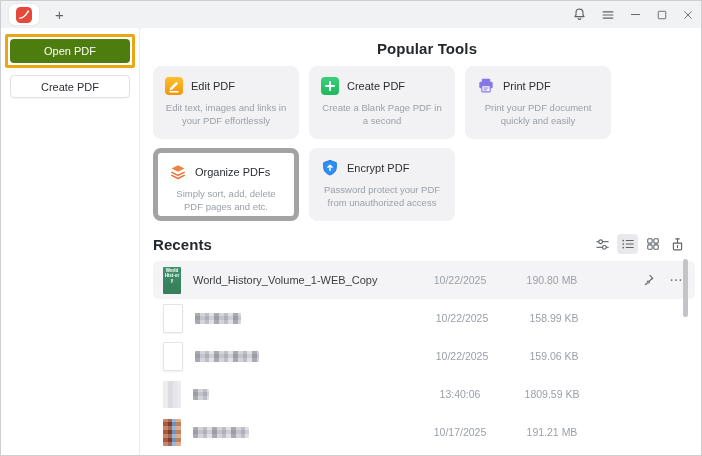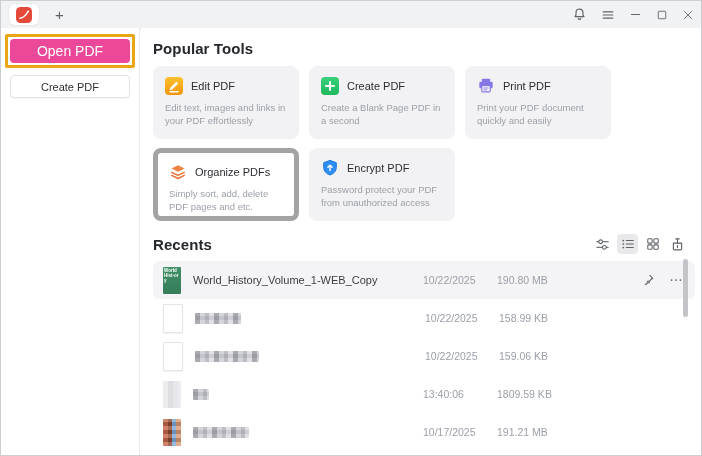--- a/index.html
+++ b/index.html
@@ -10,25 +10,25 @@
   .titlebar{height:27px;background:#f1f2f4;border-bottom:1px solid #e3e4e6;display:flex;align-items:center;}
   .app-tab{width:30px;height:21px;margin-left:8px;background:#fff;border-radius:6px;display:flex;align-items:center;justify-content:center;box-shadow:0 0 2px rgba(0,0,0,.12);cursor:default;}
   .app-logo{display:flex;}
   .new-tab{margin-left:12px;border:none;background:transparent;font-size:15px;line-height:15px;color:#5f6368;padding:0 4px;cursor:pointer;}
   .tb-spacer{flex:1;}
   .tb-btn{border:none;background:transparent;padding:2px 7px;display:flex;align-items:center;cursor:pointer;}
 
   
   .sidebar{position:absolute;top:27px;left:0;width:139px;bottom:0;background:#fff;border-right:1px solid #ececee;box-sizing:border-box;}
   .highlight-box{margin:6px 4px 0 4px;border:3px solid #eba616;padding:2px;border-radius:2px;}
-  .open-pdf-btn{display:block;width:100%;height:24px;background:#ec4899;color:#fff;border:none;border-radius:4px;font-size:14px;font-family:inherit;cursor:pointer;}
+  .open-pdf-btn{display:block;width:100%;height:24px;background:#4d7c0f;color:#fff;border:none;border-radius:4px;font-size:11px;font-family:inherit;cursor:pointer;}
   .create-pdf-btn{display:block;margin:7px 9px 0 9px;width:calc(100% - 18px);height:23px;background:#fff;color:#2c2f33;border:1px solid #e1e1e4;border-radius:4px;font-size:11px;font-family:inherit;box-shadow:0 1px 1px rgba(0,0,0,.04);cursor:pointer;}
 
   
-  .main{position:absolute;top:27px;left:140px;right:0;bottom:0;background:#fff;padding:0 0 0 12px;box-sizing:border-box;}
+  .main{position:absolute;top:27px;left:140px;right:0;bottom:0;background:#fff;padding:0 0 0 12px;box-sizing:border-box;text-align:center;}
   .main h2{margin:0;font-size:15px;font-weight:600;color:#25282c;letter-spacing:.1px;}
   .section-title{margin-top:12px !important;}
 
   .cards-row{display:flex;gap:10px;margin-top:9px;}
   .tool-card{width:146px;box-sizing:border-box;background:#f2f2f4;border:1px solid #f2f2f4;border-radius:8px;padding:10px 11px 8px 11px;height:73px;cursor:pointer;}
   .tool-card.highlighted{background:#fff;border:5px solid #a3a3a3;}
   .card-head{display:flex;align-items:center;gap:8px;}
   .card-icon{display:flex;width:18px;height:18px;}
   .card-label{font-size:11px;font-weight:400;color:#2a2d31;}
   .card-desc{margin:7px 0 0 0;font-size:9.5px;line-height:1.35;color:#9ba0a8;}

